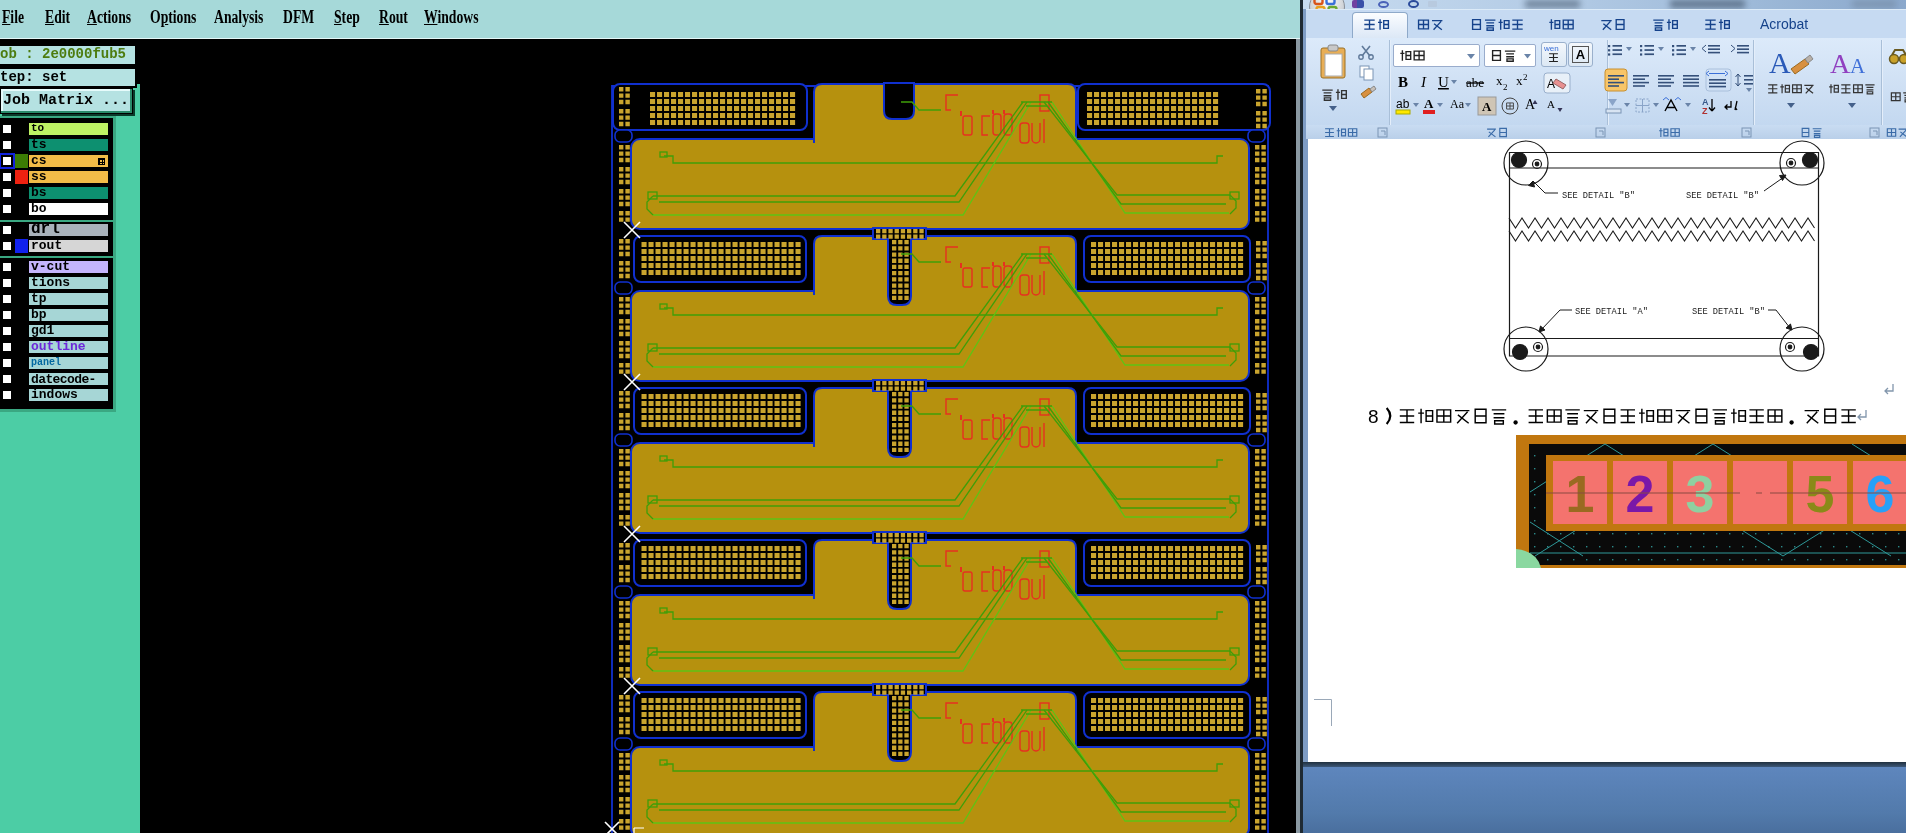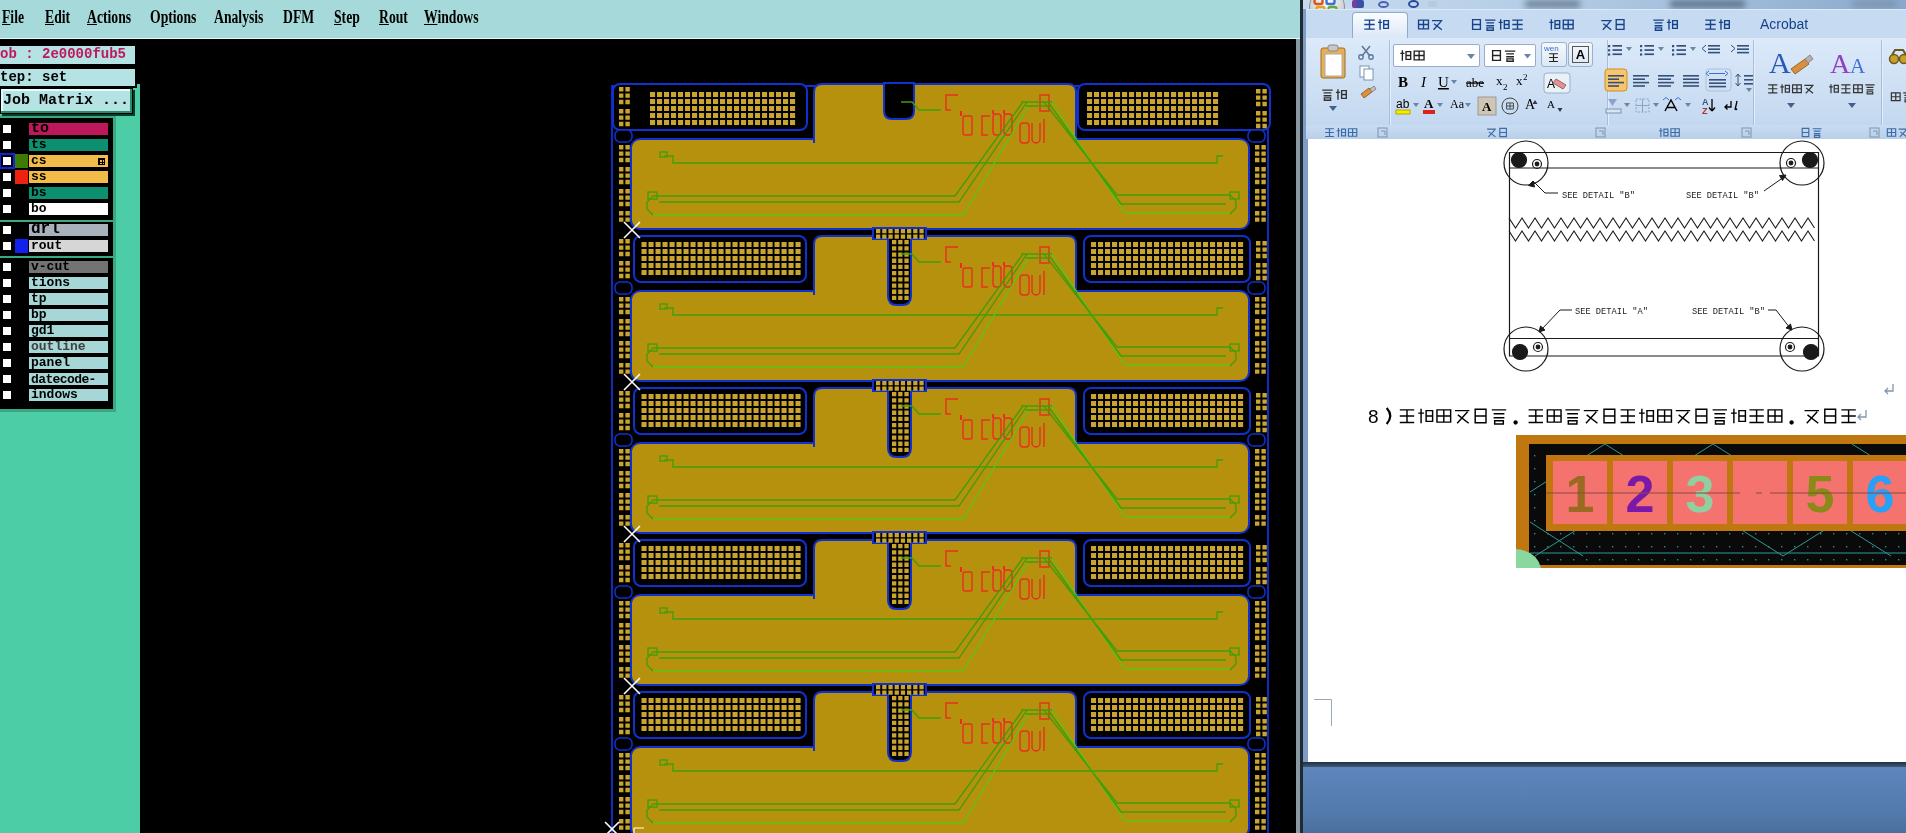--- a/index.html
+++ b/index.html
@@ -43,30 +43,30 @@
 <span class="abs" style="left:150px;top:7px;transform:scaleX(.76);transform-origin:0 0">O<span style="text-decoration:underline">p</span>tions</span>
 <span class="abs" style="left:214px;top:7px;transform:scaleX(.76);transform-origin:0 0">Analysis</span>
 <span class="abs" style="left:283px;top:7px;transform:scaleX(.76);transform-origin:0 0">DFM</span>
 <span class="abs" style="left:334px;top:7px;transform:scaleX(.76);transform-origin:0 0"><span style="text-decoration:underline">S</span>tep</span>
 <span class="abs" style="left:379px;top:7px;transform:scaleX(.76);transform-origin:0 0"><span style="text-decoration:underline">R</span>out</span>
 <span class="abs" style="left:424px;top:7px;transform:scaleX(.76);transform-origin:0 0"><span style="text-decoration:underline">W</span>indows</span>
 </div>
 
 <div class="abs" style="left:0;top:84px;width:140px;height:749px;background:#4ccda5"></div>
 
-<div class="abs" style="left:0;top:44px;width:137px;height:22px;background:#b5e2e2;border:2px solid #000;border-left:none;font-family:'Liberation Mono',monospace;font-weight:bold;font-size:14px;color:#be185d;line-height:17px">ob : 2e0000fub5</div>
+<div class="abs" style="left:0;top:44px;width:137px;height:22px;background:#b5e2e2;border:2px solid #000;border-left:none;font-family:'Liberation Mono',monospace;font-weight:bold;font-size:14px;color:#4d7c0f;line-height:17px">ob : 2e0000fub5</div>
 
 <div class="abs" style="left:0;top:67px;width:137px;height:21px;background:#b5e2e2;border:2px solid #000;border-left:none;font-family:'Liberation Mono',monospace;font-weight:bold;font-size:14px;color:#000;line-height:16px">tep: set</div>
 
 <div class="abs" style="left:0;top:88px;width:133px;height:26px;background:#b5e2e2;border:1px solid #000;box-shadow:inset -2px -2px 0 #2a8a6a,inset 2px 2px 0 #e6fbfb,2px 2px 0 #0a3a2a;font-family:'Liberation Mono',monospace;font-weight:bold;font-size:15px;color:#000;line-height:24px;padding-left:2px">Job Matrix ...</div>
 
 <div class="abs" style="left:0;top:116px;width:116px;height:296px;background:#000;border-right:3px solid #3aa882;border-top:2px solid #3aa882;border-bottom:3px solid #3aa882">
 
 <div class="abs" style="left:1px;top:5px;width:12px;height:12px;background:#fff;border:2px solid #000;"></div>
-<div class="abs" style="left:28px;top:4px;width:81px;height:14px;background:#be185d;border:1px solid #000;font-family:'Liberation Mono',monospace;font-weight:bold;font-size:15px;line-height:11px;color:#000;padding-left:2px;letter-spacing:0px">to</div>
+<div class="abs" style="left:28px;top:4px;width:81px;height:14px;background:#bef264;border:1px solid #000;font-family:'Liberation Mono',monospace;font-weight:bold;font-size:11px;line-height:11px;color:#000;padding-left:2px;letter-spacing:0px">to</div>
 
 <div class="abs" style="left:1px;top:21px;width:12px;height:12px;background:#fff;border:2px solid #000;"></div>
 <div class="abs" style="left:28px;top:20px;width:81px;height:14px;background:#0d9070;border:1px solid #000;font-family:'Liberation Mono',monospace;font-weight:bold;font-size:13px;line-height:11px;color:#000;padding-left:2px;letter-spacing:0px">ts</div>
 
 <div class="abs" style="left:1px;top:37px;width:12px;height:12px;background:#fff;border:2px solid #000;box-shadow:0 0 0 2px #1122dd;"></div>
 <div class="abs" style="left:15px;top:36px;width:13px;height:14px;background:#3c7c04"></div>
 <div class="abs" style="left:28px;top:36px;width:81px;height:14px;background:#f2bc48;border:1px solid #000;font-family:'Liberation Mono',monospace;font-weight:bold;font-size:13px;line-height:11px;color:#000;padding-left:2px;letter-spacing:0px">cs<span style="position:absolute;right:3px;top:3px;width:7px;height:7px;border:1px solid #000;background:linear-gradient(#000 1px,transparent 1px) 0 0/3px 3px,linear-gradient(90deg,#000 1px,transparent 1px) 0 0/3px 3px"></span></div>
 
 <div class="abs" style="left:1px;top:53px;width:12px;height:12px;background:#fff;border:2px solid #000;"></div>
 <div class="abs" style="left:15px;top:52px;width:13px;height:14px;background:#ee2211"></div>
@@ -79,39 +79,39 @@
 <div class="abs" style="left:28px;top:84px;width:81px;height:14px;background:#ffffff;border:1px solid #000;font-family:'Liberation Mono',monospace;font-weight:bold;font-size:13px;line-height:11px;color:#000000;padding-left:2px;letter-spacing:0px">bo</div>
 
 <div class="abs" style="left:1px;top:106px;width:12px;height:12px;background:#fff;border:2px solid #000;"></div>
 <div class="abs" style="left:28px;top:105px;width:81px;height:14px;background:#a9b2bb;border:1px solid #000;font-family:'Liberation Mono',monospace;font-weight:bold;font-size:16px;line-height:11px;color:#000;padding-left:2px;letter-spacing:0px">drl</div>
 
 <div class="abs" style="left:1px;top:122px;width:12px;height:12px;background:#fff;border:2px solid #000;"></div>
 <div class="abs" style="left:15px;top:121px;width:13px;height:14px;background:#1122ee"></div>
 <div class="abs" style="left:28px;top:121px;width:81px;height:14px;background:#d6d6d6;border:1px solid #000;font-family:'Liberation Mono',monospace;font-weight:bold;font-size:13px;line-height:11px;color:#000;padding-left:2px;letter-spacing:0px">rout</div>
 
 <div class="abs" style="left:1px;top:143px;width:12px;height:12px;background:#fff;border:2px solid #000;"></div>
-<div class="abs" style="left:28px;top:142px;width:81px;height:14px;background:#737373;border:1px solid #000;font-family:'Liberation Mono',monospace;font-weight:bold;font-size:13px;line-height:11px;color:#000;padding-left:2px;letter-spacing:0px">v-cut</div>
+<div class="abs" style="left:28px;top:142px;width:81px;height:14px;background:#c4b5fd;border:1px solid #000;font-family:'Liberation Mono',monospace;font-weight:bold;font-size:13px;line-height:11px;color:#000;padding-left:2px;letter-spacing:0px">v-cut</div>
 
 <div class="abs" style="left:1px;top:159px;width:12px;height:12px;background:#fff;border:2px solid #000;"></div>
 <div class="abs" style="left:28px;top:158px;width:81px;height:14px;background:#a6d6d6;border:1px solid #000;font-family:'Liberation Mono',monospace;font-weight:bold;font-size:13px;line-height:11px;color:#000;padding-left:2px;letter-spacing:0px">tions</div>
 
 <div class="abs" style="left:1px;top:175px;width:12px;height:12px;background:#fff;border:2px solid #000;"></div>
 <div class="abs" style="left:28px;top:174px;width:81px;height:14px;background:#a6d6d6;border:1px solid #000;font-family:'Liberation Mono',monospace;font-weight:bold;font-size:13px;line-height:11px;color:#000;padding-left:2px;letter-spacing:0px">tp</div>
 
 <div class="abs" style="left:1px;top:191px;width:12px;height:12px;background:#fff;border:2px solid #000;"></div>
 <div class="abs" style="left:28px;top:190px;width:81px;height:14px;background:#a6d6d6;border:1px solid #000;font-family:'Liberation Mono',monospace;font-weight:bold;font-size:13px;line-height:11px;color:#000;padding-left:2px;letter-spacing:0px">bp</div>
 
 <div class="abs" style="left:1px;top:207px;width:12px;height:12px;background:#fff;border:2px solid #000;"></div>
 <div class="abs" style="left:28px;top:206px;width:81px;height:14px;background:#a6d6d6;border:1px solid #000;font-family:'Liberation Mono',monospace;font-weight:bold;font-size:13px;line-height:11px;color:#000;padding-left:2px;letter-spacing:0px">gd1</div>
 
 <div class="abs" style="left:1px;top:223px;width:12px;height:12px;background:#fff;border:2px solid #000;"></div>
-<div class="abs" style="left:28px;top:222px;width:81px;height:14px;background:#a6d6d6;border:1px solid #000;font-family:'Liberation Mono',monospace;font-weight:bold;font-size:13px;line-height:11px;color:#404040;padding-left:2px;letter-spacing:0px">outline</div>
+<div class="abs" style="left:28px;top:222px;width:81px;height:14px;background:#a6d6d6;border:1px solid #000;font-family:'Liberation Mono',monospace;font-weight:bold;font-size:13px;line-height:11px;color:#6d28d9;padding-left:2px;letter-spacing:0px">outline</div>
 
 <div class="abs" style="left:1px;top:239px;width:12px;height:12px;background:#fff;border:2px solid #000;"></div>
-<div class="abs" style="left:28px;top:238px;width:81px;height:14px;background:#a6d6d6;border:1px solid #000;font-family:'Liberation Mono',monospace;font-weight:bold;font-size:13px;line-height:11px;color:#000000;padding-left:2px;letter-spacing:0px">panel</div>
+<div class="abs" style="left:28px;top:238px;width:81px;height:14px;background:#a6d6d6;border:1px solid #000;font-family:'Liberation Mono',monospace;font-weight:bold;font-size:10px;line-height:11px;color:#0369a1;padding-left:2px;letter-spacing:0px">panel</div>
 
 <div class="abs" style="left:1px;top:255px;width:12px;height:12px;background:#fff;border:2px solid #000;"></div>
 <div class="abs" style="left:28px;top:254px;width:81px;height:14px;background:#a6d6d6;border:1px solid #000;font-family:'Liberation Mono',monospace;font-weight:bold;font-size:13px;line-height:13px;color:#000;padding-left:2px;letter-spacing:-0.6px">datecode-to</div>
 
 <div class="abs" style="left:1px;top:271px;width:12px;height:12px;background:#fff;border:2px solid #000;"></div>
 <div class="abs" style="left:28px;top:270px;width:81px;height:14px;background:#a6d6d6;border:1px solid #000;font-family:'Liberation Mono',monospace;font-weight:bold;font-size:13px;line-height:11px;color:#000;padding-left:2px;letter-spacing:0px">indows</div>
 <div class="abs" style="left:0;top:102px;width:113px;height:2px;background:#3aa882"></div>
 <div class="abs" style="left:0;top:138px;width:113px;height:2px;background:#3aa882"></div>
 </div>
 

